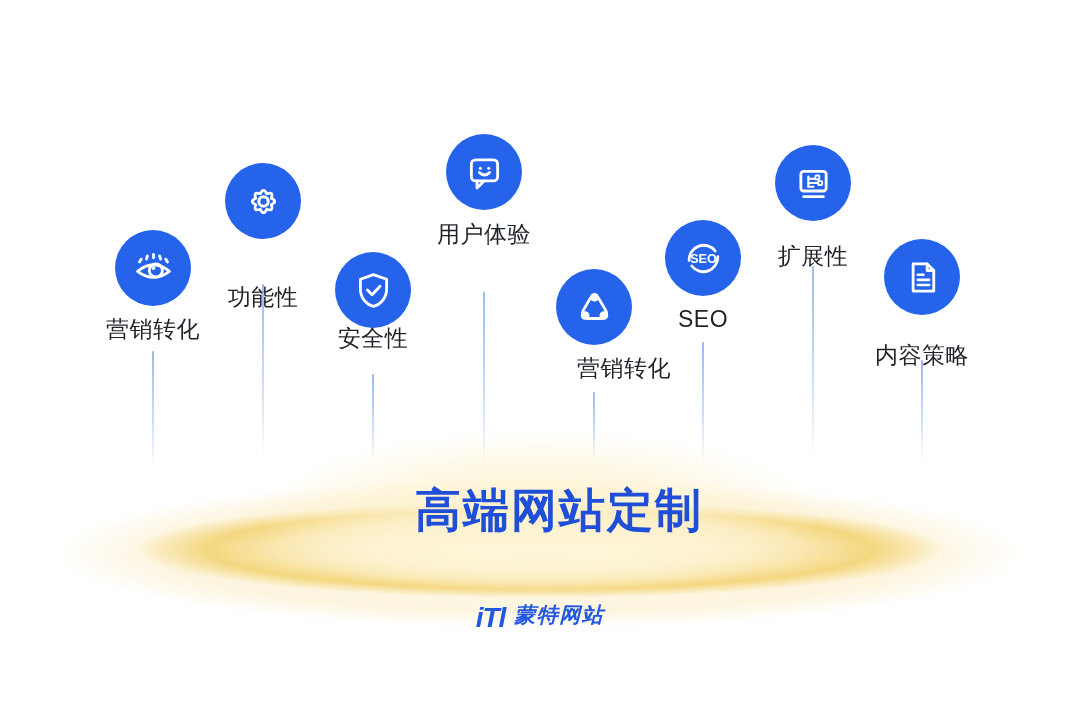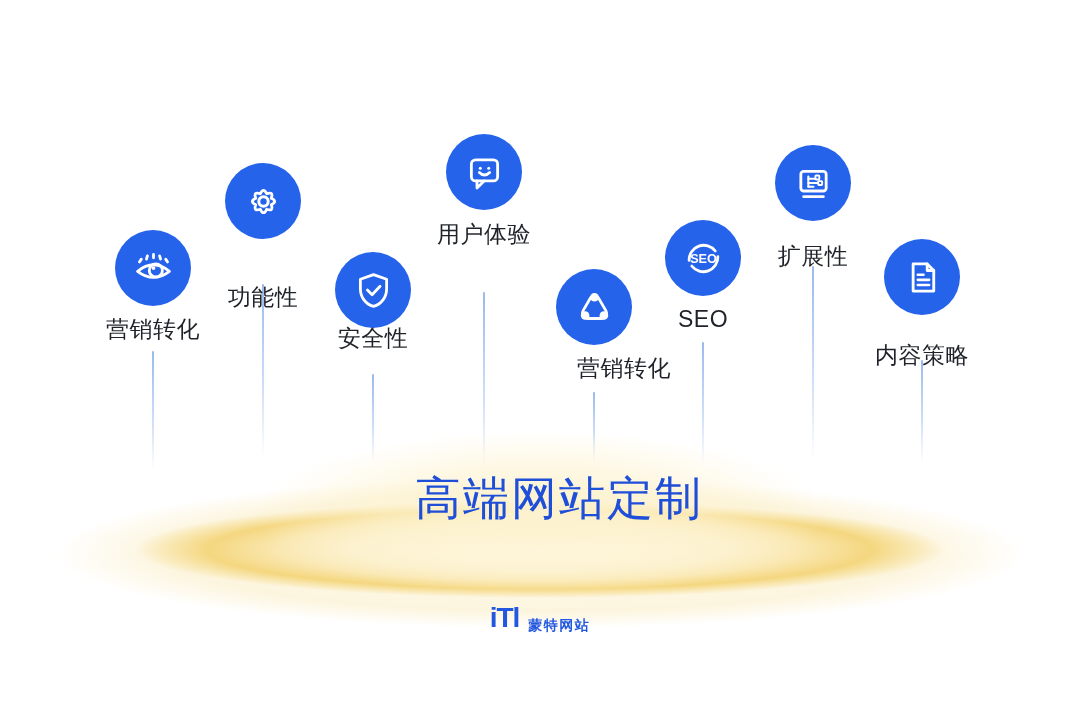--- a/index.html
+++ b/index.html
@@ -41,32 +41,33 @@
     font-size:23px;line-height:31px;font-weight:500;
     color:var(--label-color,#1f2329);letter-spacing:0.5px;
   }
   .connector{
     position:absolute;width:2px;z-index:1;border-radius:1px;
     background:linear-gradient(to bottom,
       rgba(143,178,236,0.9) 0%, rgba(168,197,242,0.55) 60%, rgba(190,212,246,0) 100%);
   }
   
   #title{
-    position:absolute;left:0;right:0;top:468px;margin:0;z-index:5;
-    text-align:center;font-size:46px;font-weight:400;letter-spacing:2px;
+    position:absolute;left:0;right:0;top:468px;margin:12px;z-index:5;
+    text-align:center;font-size:46px;font-weight:700;letter-spacing:2px;
     color:var(--title-blue,#1f4ed8);
     padding-left:38px;
   }
   #brand{
     position:absolute;left:0;right:0;top:604px;z-index:5;
-    display:flex;justify-content:center;align-items:flex-end;gap:9px;
+    display:flex;justify-content:center;align-items:flex-start;gap:9px;
     color:var(--brand-blue,#2257e0);
+    font-style:italic;
   }
   #brand-mark{font-size:28px;font-weight:900;letter-spacing:-1px;line-height:1;}
-  #brand-name{font-size:14px;font-weight:700;letter-spacing:1.5px;line-height:1;}
+  #brand-name{font-size:21px;font-weight:700;letter-spacing:1.5px;line-height:1;}
 </style>
 </head>
 <body>
 
 <div id="canvas">
   <div class="glow glow-halo"></div>
   <div class="glow glow-ring"></div>
   <div class="glow glow-top"></div>
 
   <div id="items"><div class="item">

